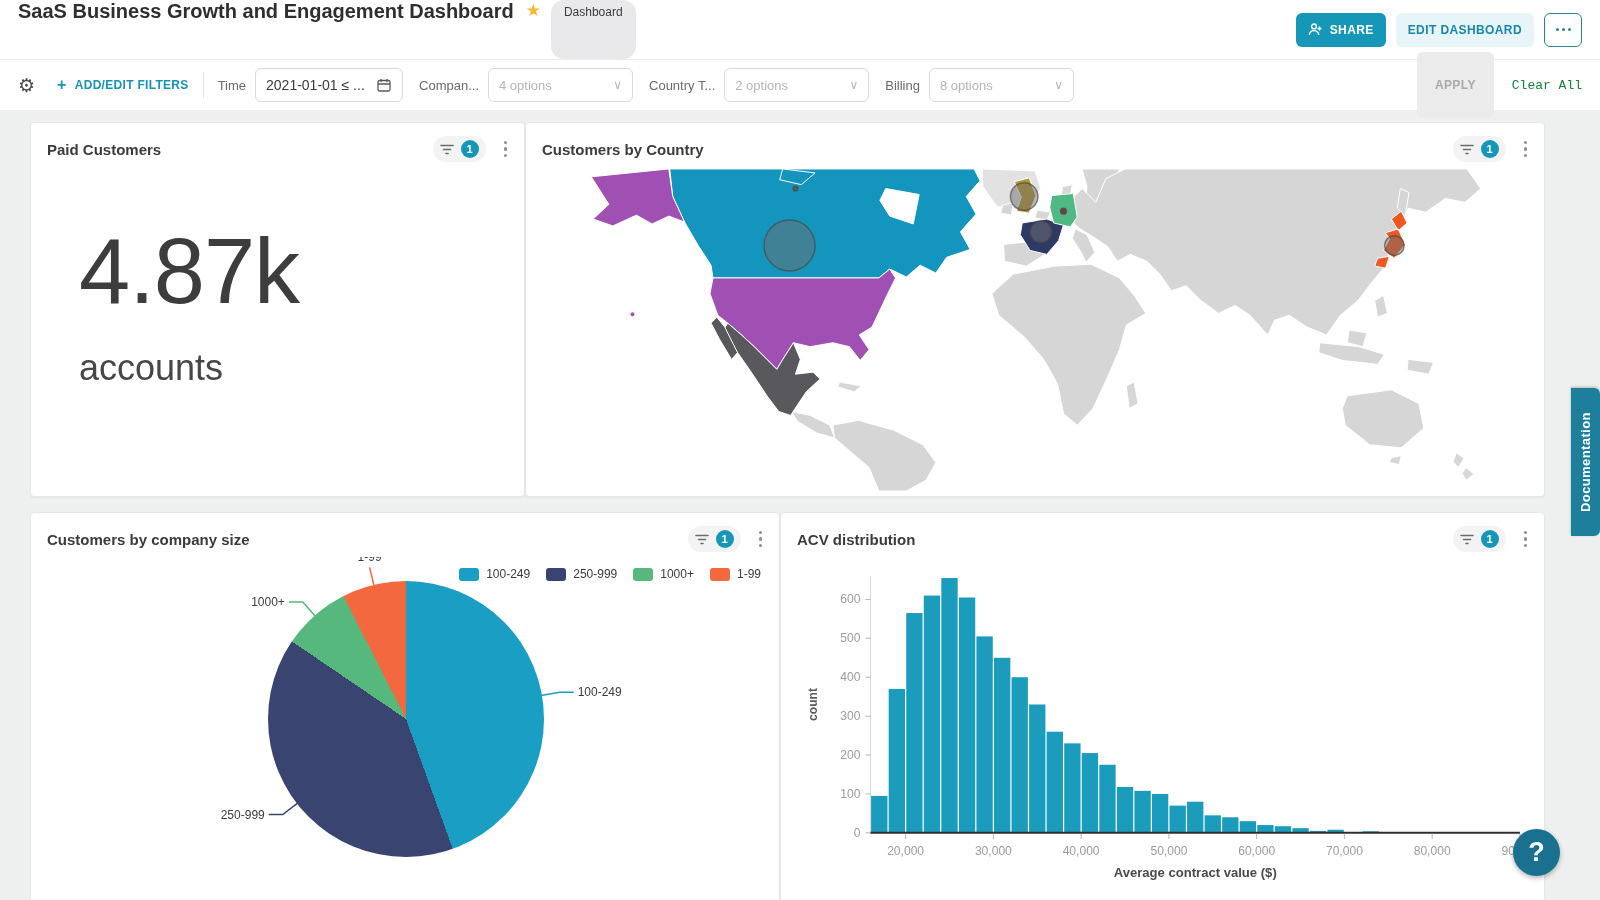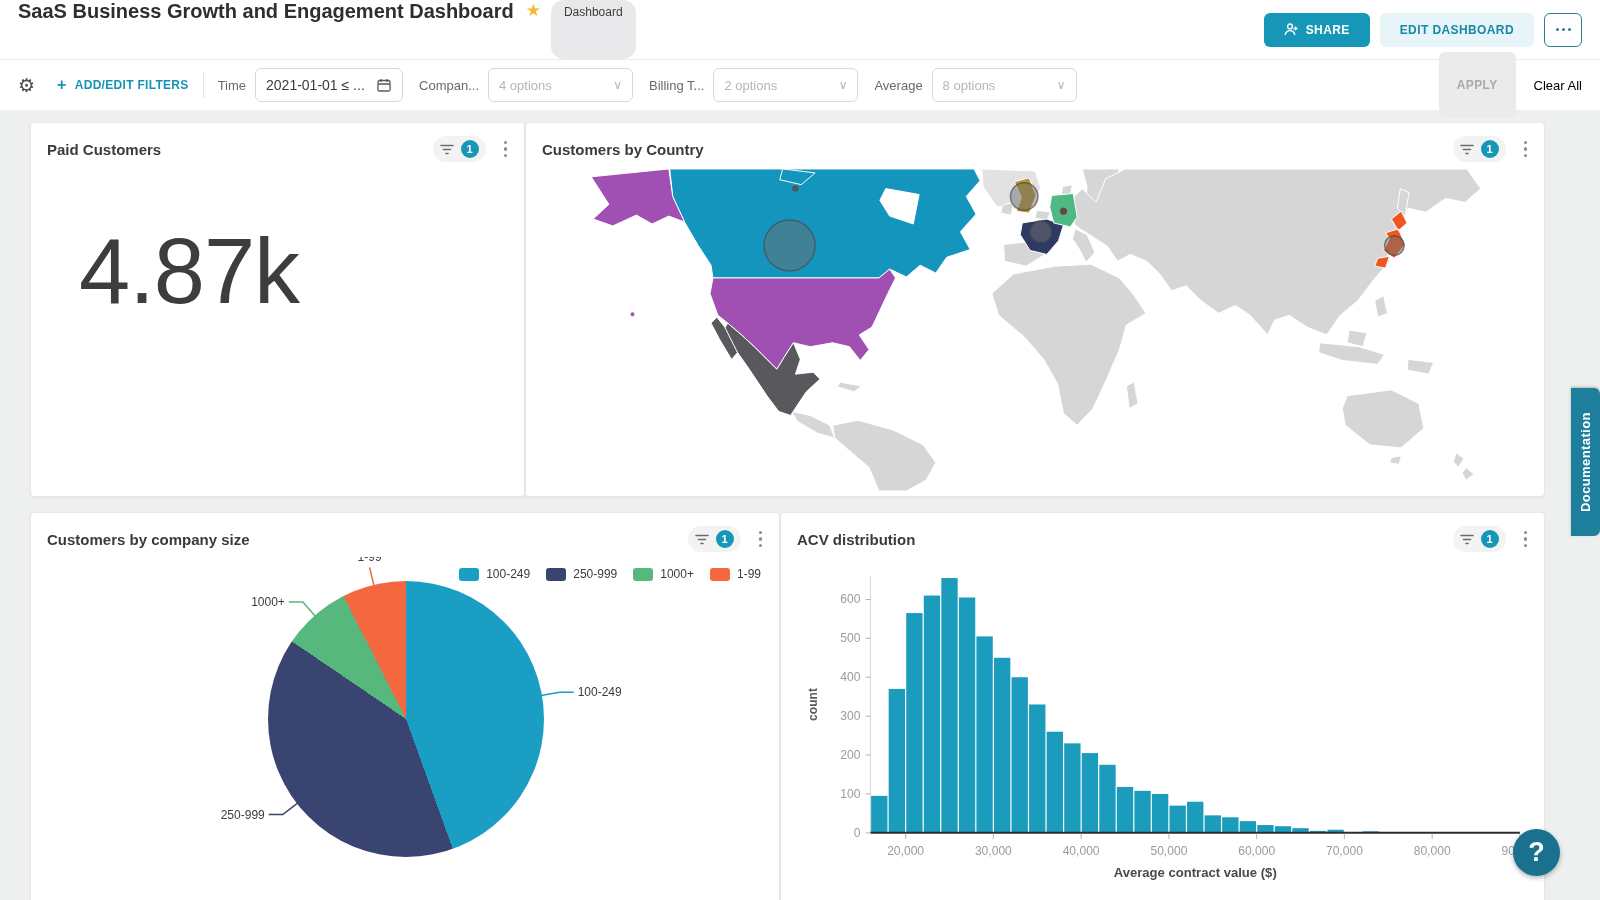--- a/index.html
+++ b/index.html
@@ -8,21 +8,21 @@
 
   
   .app-header { height:60px; background:#fff; display:flex; 
     padding:0 18px; border-bottom:1px solid #ececec; }
   .dash-title { font-size:20px; font-weight:bold; color:#2e2e2e; }
   .star { color:#F5B82E; font-size:17px; margin:0 10px 0 12px; }
   .pill { background:#e9e9eb; color:#3c3c3c; font-size:12px; padding:5px 13px;
     border-radius:13px; }
   .hdr-right { margin-left:auto; display:flex; align-items:center; gap:10px; }
   .btn { border:none; border-radius:6px; font-size:12px; font-weight:bold;
-    letter-spacing:.4px; padding:10px 20px; cursor:pointer;
+    letter-spacing:.4px; padding:10px 12px; cursor:pointer;
     display:flex; align-items:center; gap:7px; font-family:inherit; }
   .btn-share { background:#1797B8; color:#fff; }
   .btn-edit { background:#e7f4f8; color:#1788a8; }
   .btn-more { width:38px; height:34px; background:#fff; border:1px solid #2e7f96;
     border-radius:6px; display:flex; align-items:center; justify-content:center;
     gap:3px; cursor:pointer; }
   .btn-more i { width:3px; height:3px; border-radius:50%; background:#2e7f96; display:block; }
 
   
   .filter-bar { height:50px; background:#fff; display:flex; align-items:center;
@@ -34,21 +34,21 @@
   .vdiv { width:1px; height:26px; background:#e3e3e3; }
   .flt-label { color:#6a6a6a; font-size:13px; white-space:nowrap; }
   .field { border:1px solid #d9d9d9; border-radius:6px; background:#fff; height:34px;
     display:flex; align-items:center; padding:0 10px; gap:12px; cursor:pointer; }
   .field.date { font-size:14px; color:#3b3b3b; min-width:148px; }
   .field.dd { min-width:145px; color:#b5b5b5; font-size:13px; justify-content:space-between; }
   .chev { color:#b5b5b5; font-size:12px; }
   .fb-right { margin-left:auto; display:flex; align-items:center; gap:18px; }
   .btn-apply { background:#ebebeb; color:#a9a9a9; border:none; border-radius:6px;
     font-size:12px; font-weight:bold; letter-spacing:.4px; padding:26px 18px; font-family:inherit; }
-  .clear-all { font-size:13px; color:#000000; cursor:pointer; }
+  .clear-all { font-size:13px; color:#15803d; cursor:pointer;font-family:Liberation Mono, monospace; }
   .fgroup { display:flex; align-items:center; gap:9px;text-align:center; }
 
   
   .main { padding:12px 55px 0 30px; display:flex; flex-direction:column; gap:15px; }
   .row { display:grid; }
   .row1 { grid-template-columns:495px 1fr; height:375px; }
   .row2 { grid-template-columns:750px 1fr; height:420px; }
   .panel { background:#fff; border:1px solid #e7e7e7; border-radius:4px;
     box-shadow:0 1px 2px rgba(0,0,0,.05); overflow:hidden; position:relative; }
   .p-head { display:flex; align-items:center; padding:13px 14px 5px 16px; }
@@ -141,28 +141,28 @@
         </div>
       </div>
       <div class="fgroup">
         <span class="flt-label">Compan...</span>
         <div class="field dd">
           <span>4 options</span>
           <span class="chev">∨</span>
         </div>
       </div>
       <div class="fgroup">
-        <span class="flt-label">Billing T...</span>
+        <span class="flt-label">Country T...</span>
         <div class="field dd">
           <span>2 options</span>
           <span class="chev">∨</span>
         </div>
       </div>
       <div class="fgroup">
-        <span class="flt-label">Average</span>
+        <span class="flt-label">Billing</span>
         <div class="field dd">
           <span>8 options</span>
           <span class="chev">∨</span>
         </div>
       </div>
     </div>
   <div class="fb-right">
     <button class="btn-apply">APPLY</button>
     <span class="clear-all">Clear All</span>
   </div>
@@ -184,20 +184,21 @@
           </span>
           <span class="kebab">
               <i></i>
               <i></i>
               <i></i>
             </span>
         </div>
       </div>
       <div class="kpi-body">
         <div class="kpi-value">4.87k</div>
+        <div class="kpi-unit">accounts</div>
       </div>
     </div>
 
     <div class="panel">
       <div class="p-head">
         <span class="p-title">Customers by Country</span>
         <div class="p-ctrls">
           <span class="chip">
             <svg width="14" height="11" viewBox="0 0 14 11" stroke="#6b6b6b" stroke-width="1.6" stroke-linecap="round">
                 <path d="M1 1.5h12M3.5 5.5h7M6 9.5h2"></path>

